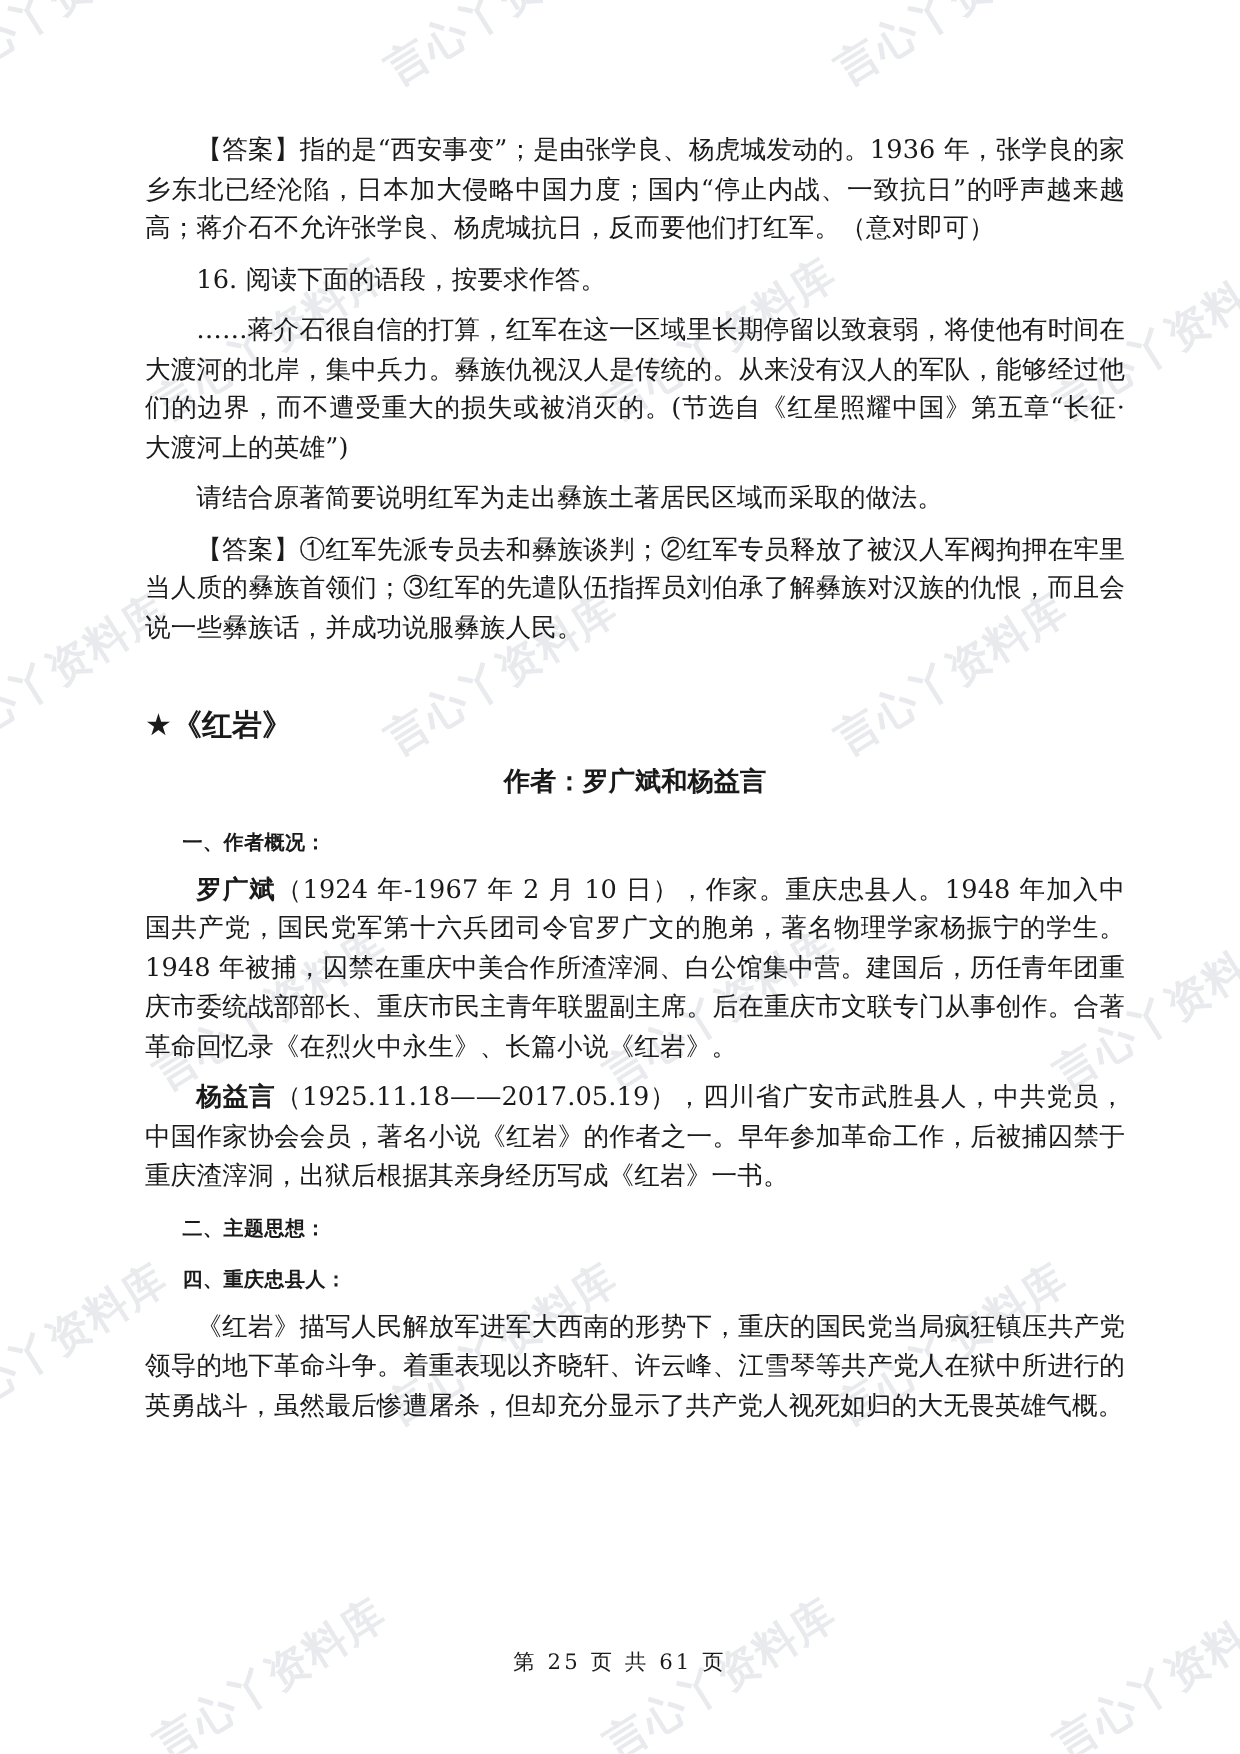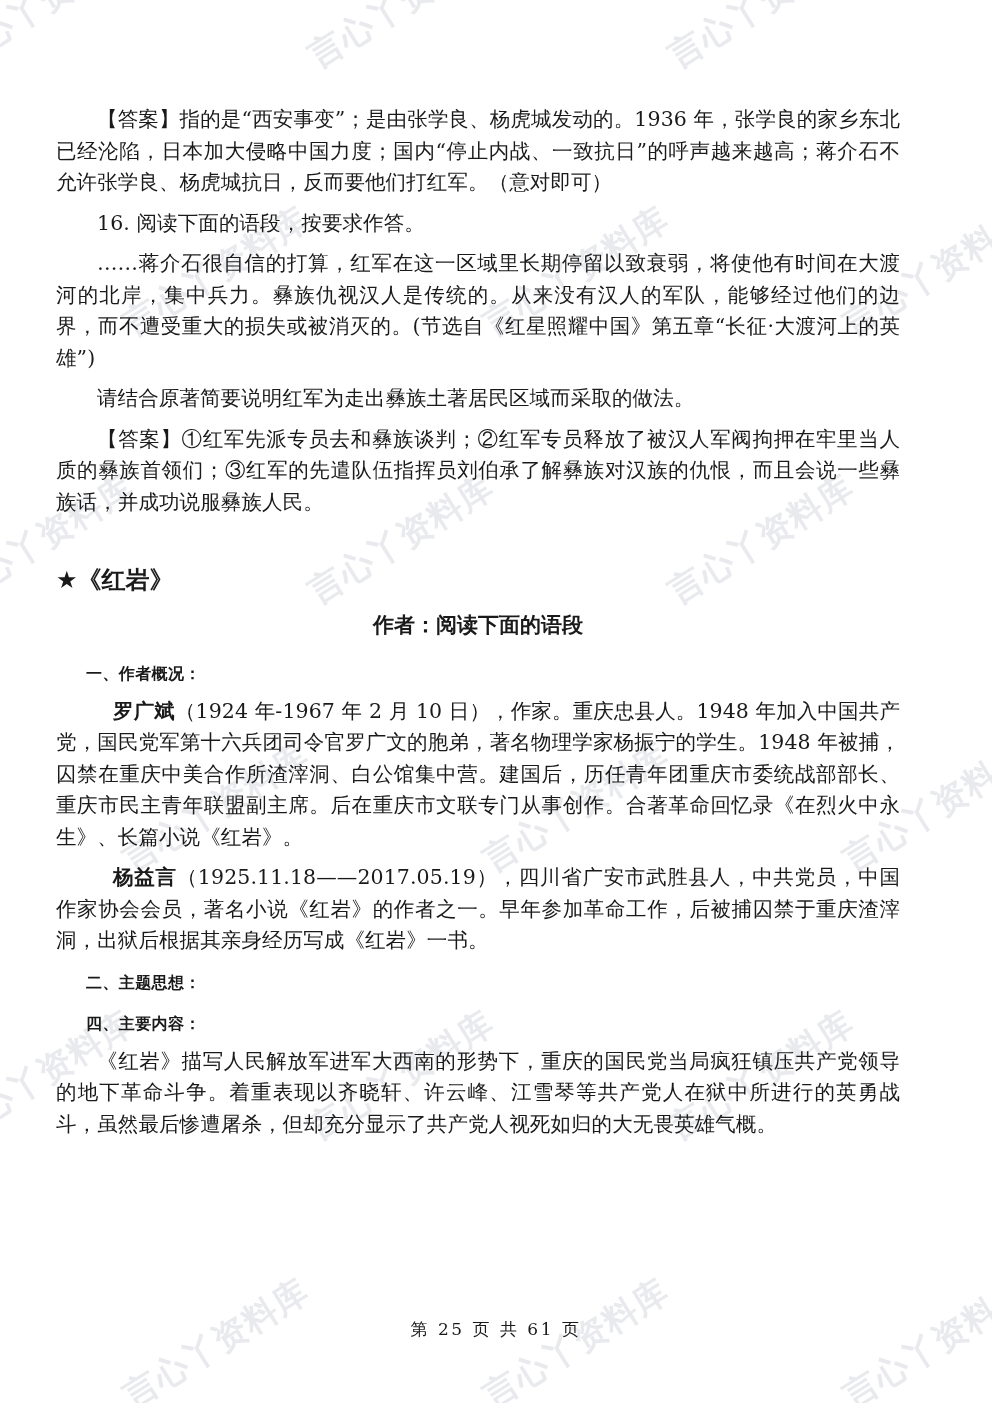--- a/index.html
+++ b/index.html
@@ -41,21 +41,21 @@
     user-select: none;
   }
 
   
   #page {
     position: relative;
     z-index: 2;
     width: 992px;
     height: 1403px;
     box-sizing: border-box;
-    padding: 104px 92px 0 56px;
+    padding: 104px 92px 0 116px;
   }
 
   .para {
     font-size: 20.5px;
     line-height: 31.5px;
     text-align: justify;
     text-justify: inter-ideograph;
     margin: 0 0 9px 0;
     letter-spacing: 0.1px;
   }
@@ -86,21 +86,20 @@
     font-size: 21px;
     line-height: 33px;
     font-weight: 700;
     font-family: "DejaVu Sans", "Liberation Sans", sans-serif;
     margin: 0 0 16px 0;
   }
 
   .bold-name {
     font-weight: 700;
     font-family: "DejaVu Sans", "Liberation Sans", sans-serif;
-    margin-left: 16px;
   }
 
   .spacer-sm { height: 10px; }
 
   
   #footer {
     position: absolute;
     left: 0;
     bottom: 62px;
     width: 992px;
@@ -144,28 +143,28 @@
 
   <p class="para indent">……蒋介石很自信的打算，红军在这一区域里长期停留以致衰弱，将使他有时间在大渡河的北岸，集中兵力。彝族仇视汉人是传统的。从来没有汉人的军队，能够经过他们的边界，而不遭受重大的损失或被消灭的。(节选自《红星照耀中国》第五章“长征·大渡河上的英雄”)</p>
 
   <p class="para indent">请结合原著简要说明红军为走出彝族土著居民区域而采取的做法。</p>
 
   <p class="para indent">【答案】①红军先派专员去和彝族谈判；②红军专员释放了被汉人军阀拘押在牢里当人质的彝族首领们；③红军的先遣队伍指挥员刘伯承了解彝族对汉族的仇恨，而且会说一些彝族话，并成功说服彝族人民。</p>
 
   <div class="spacer-sm"></div>
 
   <div class="title-star">★《红岩》</div>
-  <div class="title-author">作者：阅读下面的语段</div>
+  <div class="title-author">作者：罗广斌和杨益言</div>
 
   <div class="heading">一、作者概况：</div>
   <p class="para indent"><span class="bold-name">罗广斌</span><span>（1924 年-1967 年 2 月 10 日），作家。重庆忠县人。1948 年加入中国共产党，国民党军第十六兵团司令官罗广文的胞弟，著名物理学家杨振宁的学生。1948 年被捕，囚禁在重庆中美合作所渣滓洞、白公馆集中营。建国后，历任青年团重庆市委统战部部长、重庆市民主青年联盟副主席。后在重庆市文联专门从事创作。合著革命回忆录《在烈火中永生》、长篇小说《红岩》。</span></p>
 
   <p class="para indent"><span class="bold-name">杨益言</span><span>（1925.11.18——2017.05.19），四川省广安市武胜县人，中共党员，中国作家协会会员，著名小说《红岩》的作者之一。早年参加革命工作，后被捕囚禁于重庆渣滓洞，出狱后根据其亲身经历写成《红岩》一书。</span></p>
 
   <div class="heading">二、主题思想：</div>
 
 
-  <div class="heading">四、主要内容：</div>
+  <div class="heading">四、重庆忠县人：</div>
   <p class="para indent">《红岩》描写人民解放军进军大西南的形势下，重庆的国民党当局疯狂镇压共产党领导的地下革命斗争。着重表现以齐晓轩、许云峰、江雪琴等共产党人在狱中所进行的英勇战斗，虽然最后惨遭屠杀，但却充分显示了共产党人视死如归的大无畏英雄气概。</p>
 
 </div>
 
 <div id="footer">第 25 页 共 61 页</div>
 
 </body></html>

